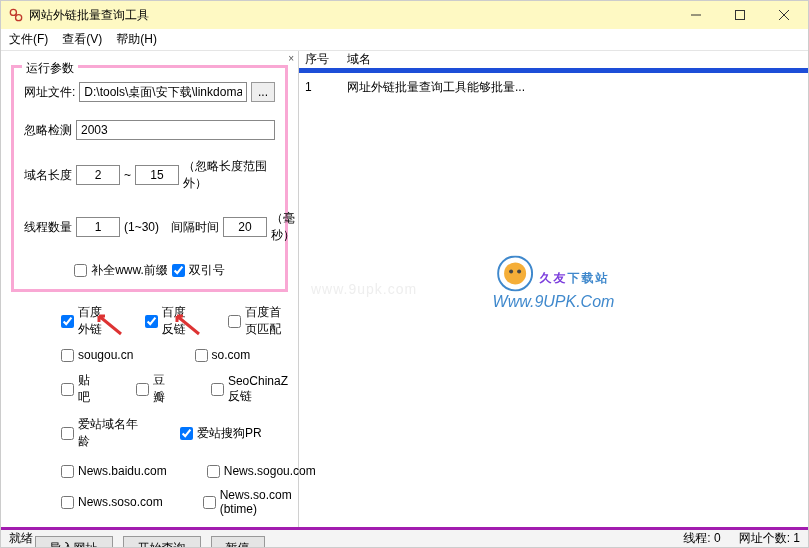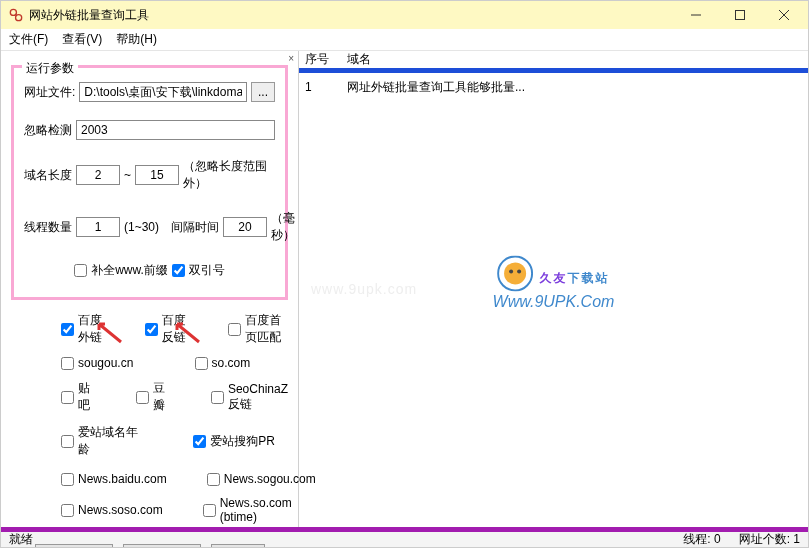--- a/index.html
+++ b/index.html
@@ -19,38 +19,38 @@
 .row { display: flex; align-items: center; margin-bottom: 18px; gap: 4px; }
 .row label.field { white-space: nowrap; }
 input.txt { border: 1px solid #888; height: 20px; padding: 0 4px; background: #fff; font-size: 12px; }
 input.sm { width: 44px; text-align: center; }
 .btn-small { width: 24px; height: 20px; border: 1px solid #999; background: #eee; text-align: center; line-height: 18px; }
 .cb { display: flex; align-items: center; gap: 4px; }
 .cb input { width: 13px; height: 13px; }
 .check-grid { padding: 6px 10px 4px 20px; }
 .check-grid .crow { display: flex; margin-bottom: 10px; position: relative; }
 .check-grid .cell { width: 95px; display: flex; align-items: center; gap: 4px; position: relative; margin-left: 40px; }
-.check-grid .cell.w2 { width: 130px; justify-content: center; }
+.check-grid .cell.w2 { width: 130px; }
 .arrow { position: absolute; width: 28px; height: 22px; pointer-events: none; }
 .btnrow { display: flex; gap: 10px; justify-content: center; margin-top: auto; padding: 6px 0; }
 .btn { border: 1px solid #999; background: #e5e5e5; padding: 3px 14px; }
 .linkrow { display: flex; justify-content: flex-end; gap: 18px; padding: 4px 20px 8px 0; }
 .linkrow span { color: #333; }
 .right { flex: 1; position: relative; display: flex; flex-direction: column; }
 .list-head { display: flex; border-bottom: 5px solid #1d4ed8; height: 22px; align-items: center; padding: 0 6px; gap: 6px; }
 .col-idx { width: 36px; }
 .col-dom { flex: 1; }
 .list-body { padding: 4px 6px; }
 .list-row { display: flex; gap: 6px; height: 20px; align-items: center; }
 .watermark { position: absolute; top: 50%; left: 50%; transform: translate(-50%, -60%); opacity: 0.9; text-align: center; pointer-events: none; }
 .watermark .logo { font-size: 28px; font-weight: bold; color: #2b7cc7; letter-spacing: 2px; }
 .watermark .logo .orange { color: #6d28d9; }
 .watermark .url { font-size: 16px; color: #2b7cc7; margin-top: 2px; font-style: italic; }
 .wm-bg { position: absolute; top: 50%; left: 12px; transform: translateY(-50%); color: #eee; font-size: 14px; letter-spacing: 1px; pointer-events: none; }
-.statusbar { height: 20px; border-top: 5px solid #a21caf; display: flex; align-items: center; padding: 0 8px; background: #f4f4f4; font-size: 11px; }
+.statusbar { height: 20px; border-top: 3px solid #a21caf; display: flex; align-items: center; padding: 0 8px; background: #f4f4f4; font-size: 11px; }
 .statusbar .spacer { flex: 1; }
 .statusbar .seg { margin-left: 18px; }
 .ghost-icon { width: 36px; height: 36px; }
 </style>
 </head>
 <body>
 
 <div class="titlebar">
   <svg class="app-icon" viewBox="0 0 16 16">
       <circle cx="5" cy="5" r="3.5" fill="none" stroke="#c0392b" stroke-width="1.5"></circle>
@@ -113,21 +113,21 @@
 
       <div class="row">
         <label class="field">线程数量</label>
         <input class="txt sm" value="1" style="">
         <span>(1~30)</span>
         <label class="field" style="margin-left:8px">间隔时间</label>
         <input class="txt sm" value="20" style="">
         <span>（毫秒）</span>
       </div>
 
-      <div class="row" style="justify-content:center;margin-bottom:8px">
+      <div class="row" style="justify-content:center;margin-bottom:0">
         <label class="cb">
             <input type="checkbox" style="">
             <span>补全www.前缀</span>
           </label>
         <label class="cb">
             <input type="checkbox" checked="" style="">
             <span>双引号</span>
           </label>
       </div>
     </div>

